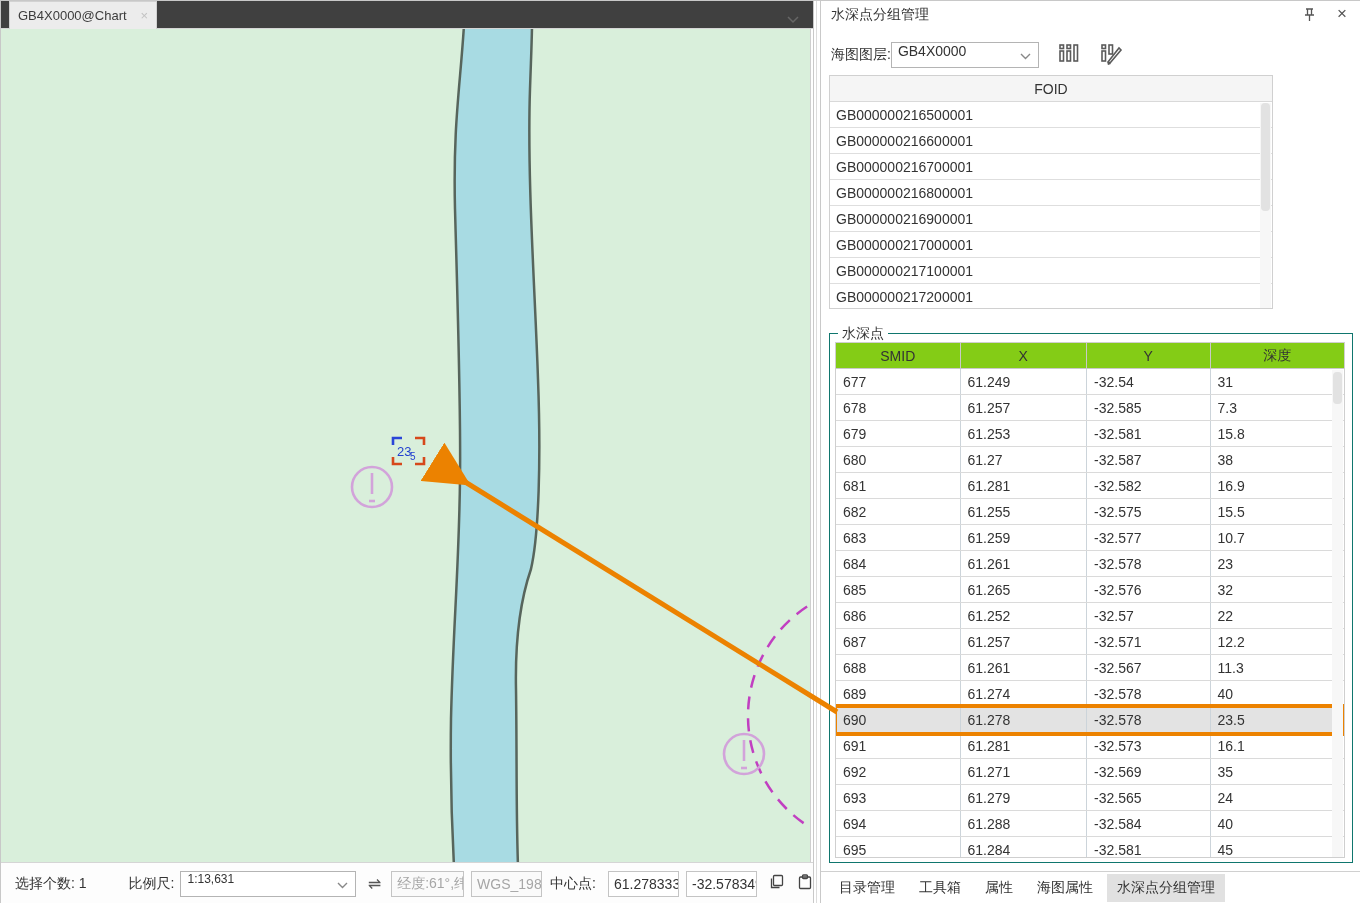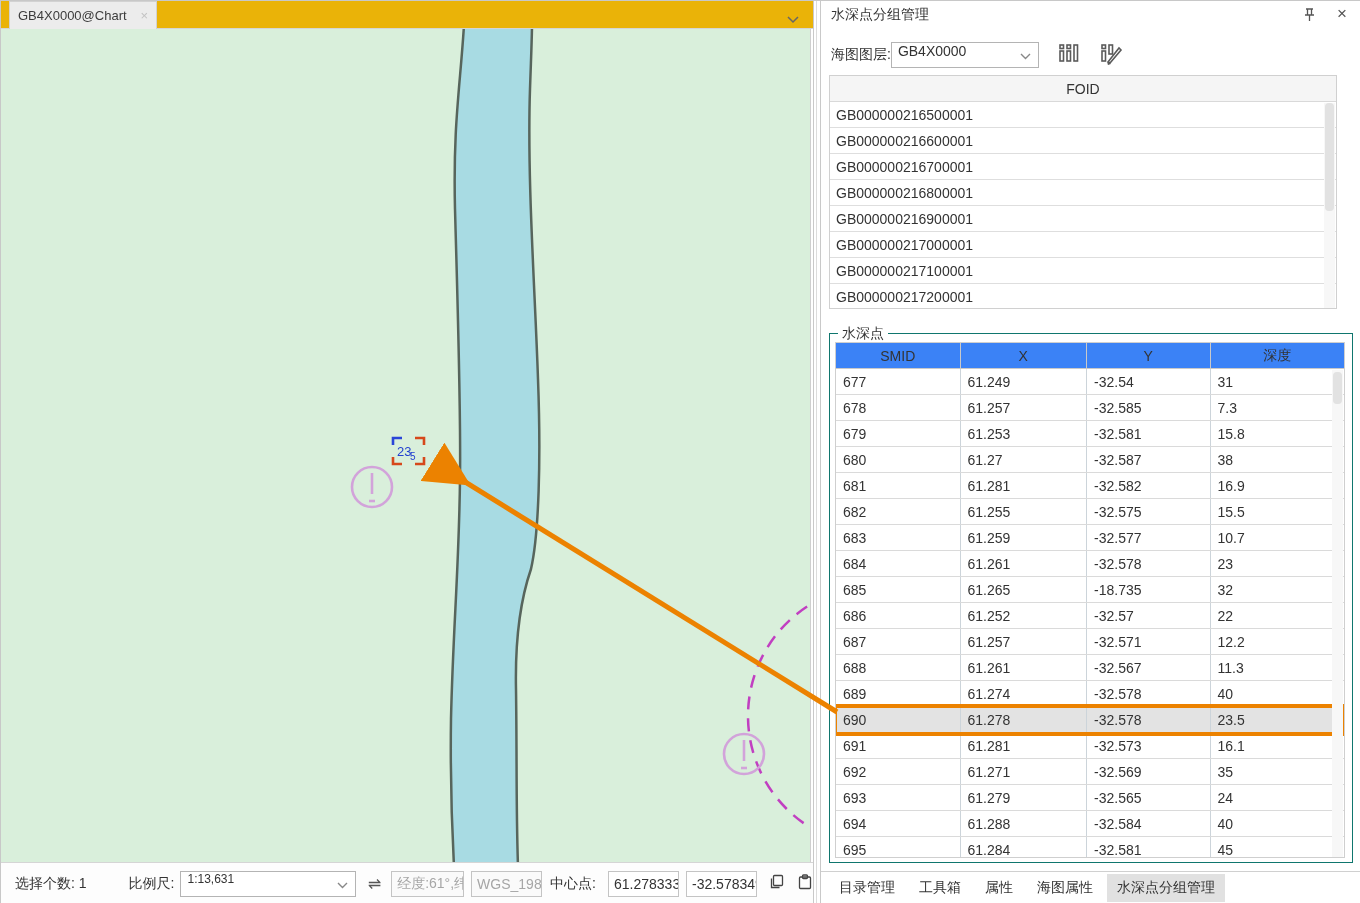--- a/index.html
+++ b/index.html
@@ -3,21 +3,21 @@
 <meta charset="utf-8">
 <style>
   * { margin:0; padding:0; box-sizing:border-box; }
   html,body { width:1360px; height:903px; overflow:hidden;
     font-family:"Liberation Sans","DejaVu Sans",sans-serif; background:#fff; }
   #app { position:relative; width:1360px; height:903px; border:1px solid #c8c8c8; background:#fff; }
 
   
   #left-pane { position:absolute; left:0; top:0; width:812px; height:903px; }
   #doc-tabbar { position:absolute; left:0; top:0; width:812px; height:28px;
-    background:#eab308; border-bottom:1px solid #d5d5d5; }
+    background:#404040; border-bottom:1px solid #d5d5d5; }
   #doc-tab { position:absolute; left:8px; top:0; width:148px; height:28px; background:#ececec;
     border:1px solid #d2d2d2; border-bottom:none; display:flex; align-items:center;
     padding:0 8px; font-size:13px; color:#3c3c3c; }
   #doc-tab .tab-close { margin-left:auto; color:#c2c2c2; font-size:13px; }
   #tabbar-chevron { position:absolute; right:14px; top:9px; color:#666; }
 
   #map-region { position:absolute; left:0; top:28px; width:810px; height:833px;
     background:#d9efdb; border-right:1px solid #cfcfcf; overflow:hidden; }
   #map-svg { position:absolute; left:0; top:0; }
 
@@ -46,37 +46,37 @@
   #panel-close { position:absolute; right:14px; top:3px; font-size:17px; color:#555; }
 
   #layer-row { position:absolute; left:0; top:40px; width:540px; height:28px; display:flex; align-items:center; }
   #layer-label { margin-left:10px; font-size:14px; color:#333; }
   #layer-combo { position:relative; width:148px; height:26px; border:1px solid #b4b4b4; background:#fff;
     display:flex; padding:0 6px; font-size:14px; color:#333; }
   #layer-combo svg { position:absolute; right:7px; top:10px; }
   .tool-icon { margin-left:18px; }
 
   
-  #foid-box { position:absolute; left:8px; top:74px; width:508px; height:234px;
+  #foid-box { position:absolute; left:8px; top:74px; width:444px; height:234px;
     border:1px solid #d0d0d0; background:#fff; overflow:hidden; }
   #foid-header { height:26px; background:#f5f5f5; border-bottom:1px solid #d9d9d9;
     display:flex; align-items:center; justify-content:center; font-size:14px; color:#333; }
   .foid-row { height:26px; border-bottom:1px solid #dedede; display:flex; align-items:center;
     padding-left:6px; font-size:14px; color:#333; background:#fff; }
   #foid-scroll { position:absolute; right:1px; top:27px; width:11px; height:206px; background:#f7f7f7; }
   #foid-thumb { position:absolute; left:1px; top:0; width:9px; height:108px; background:#e2e2e2; border-radius:4px; }
 
   
   #depth-groupbox { position:absolute; left:8px; top:332px; width:524px; height:530px;
     border:1px solid #0f766e; }
   #depth-grouplabel { position:absolute; left:8px; top:-9px; background:#fff; padding:0 4px;
     font-size:14px; color:#333; }
   #depth-table { position:absolute; left:5px; top:8px; width:510px; height:516px; overflow:hidden;
     border:1px solid #cfcfcf; background:#fff; }
-  #depth-headrow { display:flex; height:26px; background:#3b82f6; border-bottom:1px solid #c9c9c9; }
+  #depth-headrow { display:flex; height:26px; background:#84cc16; border-bottom:1px solid #c9c9c9; }
   .dhead { display:flex; align-items:center; justify-content:center; font-size:14px; color:#333;
     border-right:1px solid #c9c9c9; }
   .drow { display:flex; height:26px; border-bottom:1px solid #dadada; background:#fff; }
   .dcell { display:flex; align-items:center; padding-left:7px; font-size:14px; color:#333;
     border-right:1px solid #ccd4da; overflow:hidden; white-space:nowrap; }
   .c0 { width:125px; } .c1 { width:127px; } .c2 { width:124px; } .c3 { width:134px; border-right:none !important; }
   .drow.hl { background:#e3e3e3; position:relative; z-index:3; outline:4px solid #ec8200; outline-offset:-1px; }
   #depth-scroll { position:absolute; right:1px; top:27px; width:11px; height:488px; background:#f7f7f7; z-index:4; }
   #depth-thumb { position:absolute; left:1px; top:2px; width:9px; height:32px; background:#e2e2e2; border-radius:4px; }
 
@@ -295,21 +295,21 @@
             </div>
             <div class="drow">
               <div class="dcell c0">684</div>
               <div class="dcell c1">61.261</div>
               <div class="dcell c2">-32.578</div>
               <div class="dcell c3">23</div>
             </div>
             <div class="drow">
               <div class="dcell c0">685</div>
               <div class="dcell c1">61.265</div>
-              <div class="dcell c2">-18.735</div>
+              <div class="dcell c2">-32.576</div>
               <div class="dcell c3">32</div>
             </div>
             <div class="drow">
               <div class="dcell c0">686</div>
               <div class="dcell c1">61.252</div>
               <div class="dcell c2">-32.57</div>
               <div class="dcell c3">22</div>
             </div>
             <div class="drow">
               <div class="dcell c0">687</div>

